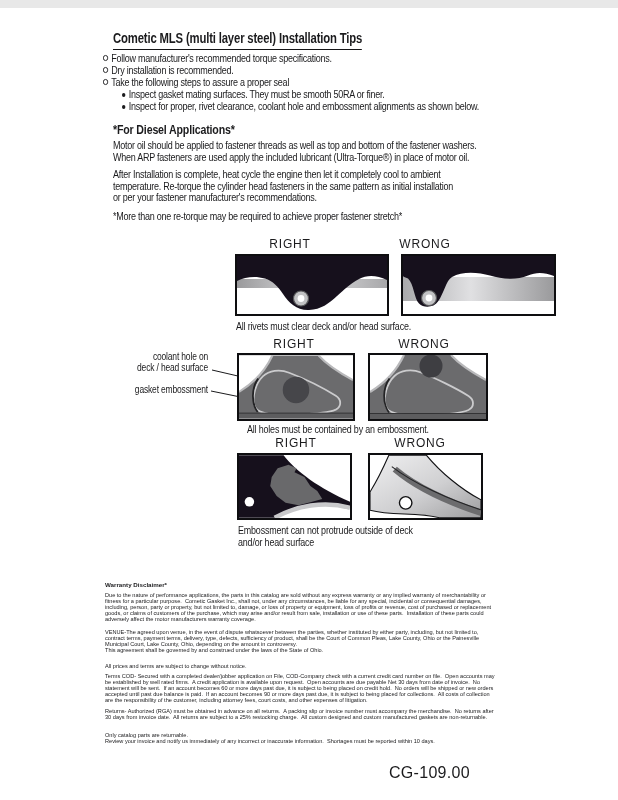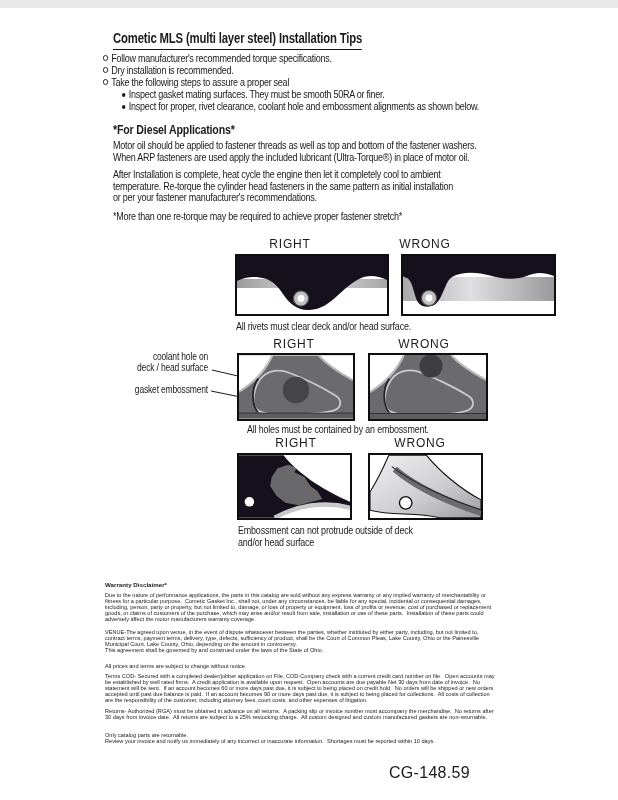--- a/index.html
+++ b/index.html
@@ -185,15 +185,15 @@
   <div class="abs legal pre" style="left:105px;top:666px;">Terms COD- Secured with a completed dealer/jobber application on File, COD-Company check with a current credit card number on file.  Open accounts may
 be established by well rated firms.  A credit application is available upon request.  Open accounts are due payable Net 30 days from date of invoice.  No
 statement will be sent.  If an account becomes 60 or more days past due, it is subject to being placed on credit hold.  No orders will be shipped or new orders
 accepted until past due balance is paid.  If an account becomes 90 or more days past due, it is subject to being placed for collections.  All costs of collection
 are the responsibility of the customer, including attorney fees, court costs, and other expenses of litigation.</div>
   <div class="abs legal pre" style="left:105px;top:701px;">Returns- Authorized (RGA) must be obtained in advance on all returns.  A packing slip or invoice number must accompany the merchandise.  No returns after
 30 days from invoice date.  All returns are subject to a 25% restocking charge.  All custom designed and custom manufactured gaskets are non-returnable.</div>
   <div class="abs legal pre" style="left:105px;top:725px;">Only catalog parts are returnable.
 Review your invoice and notify us immediately of any incorrect or inaccurate information.  Shortages must be reported within 10 days.</div>
 
-  <div class="abs footer-code" style="left:389px;top:756px;">CG-148.59</div>
+  <div class="abs footer-code" style="left:389px;top:756px;">CG-109.00</div>
 
 </div>
 
 </body></html>

